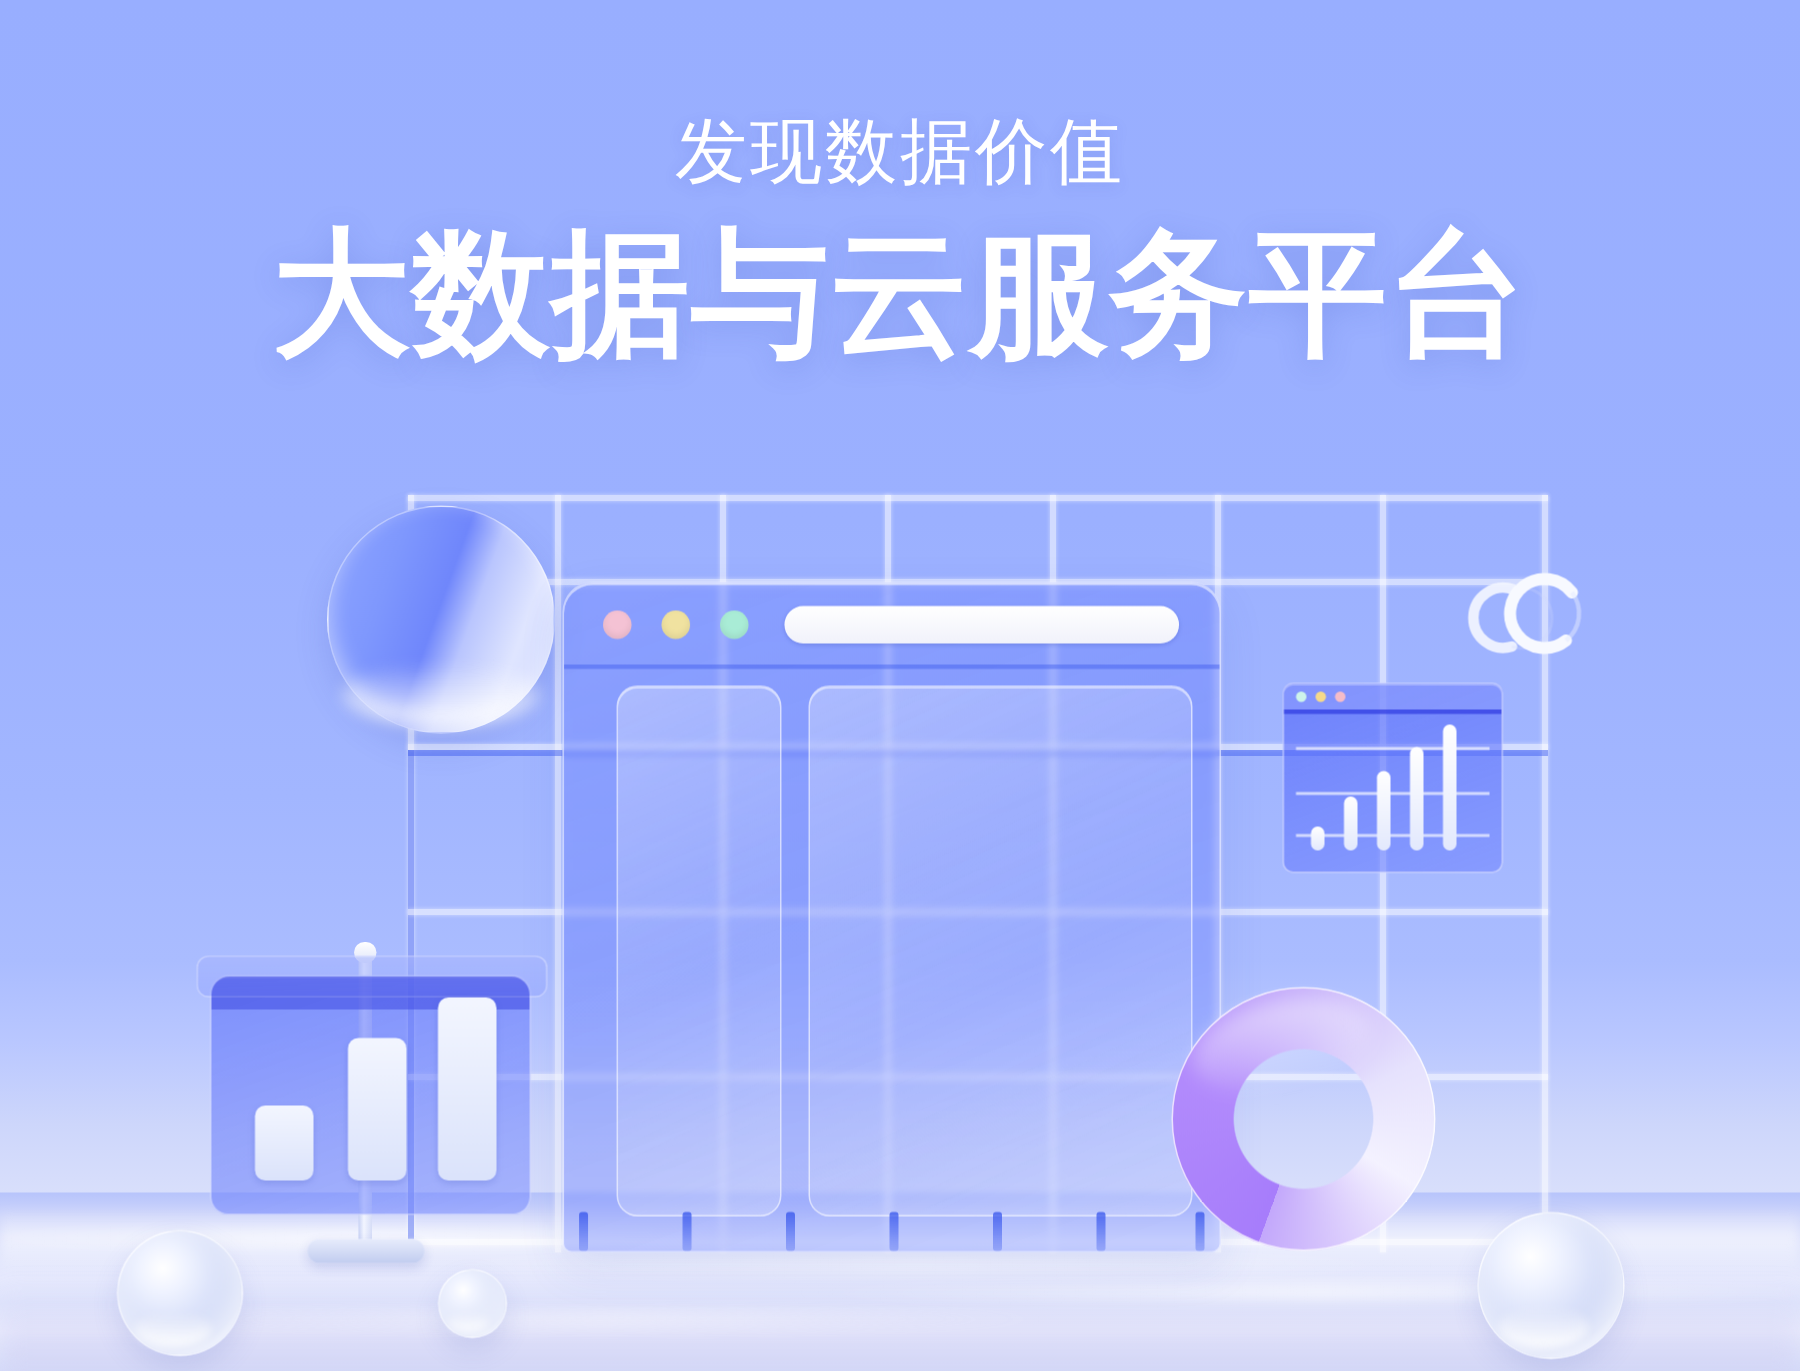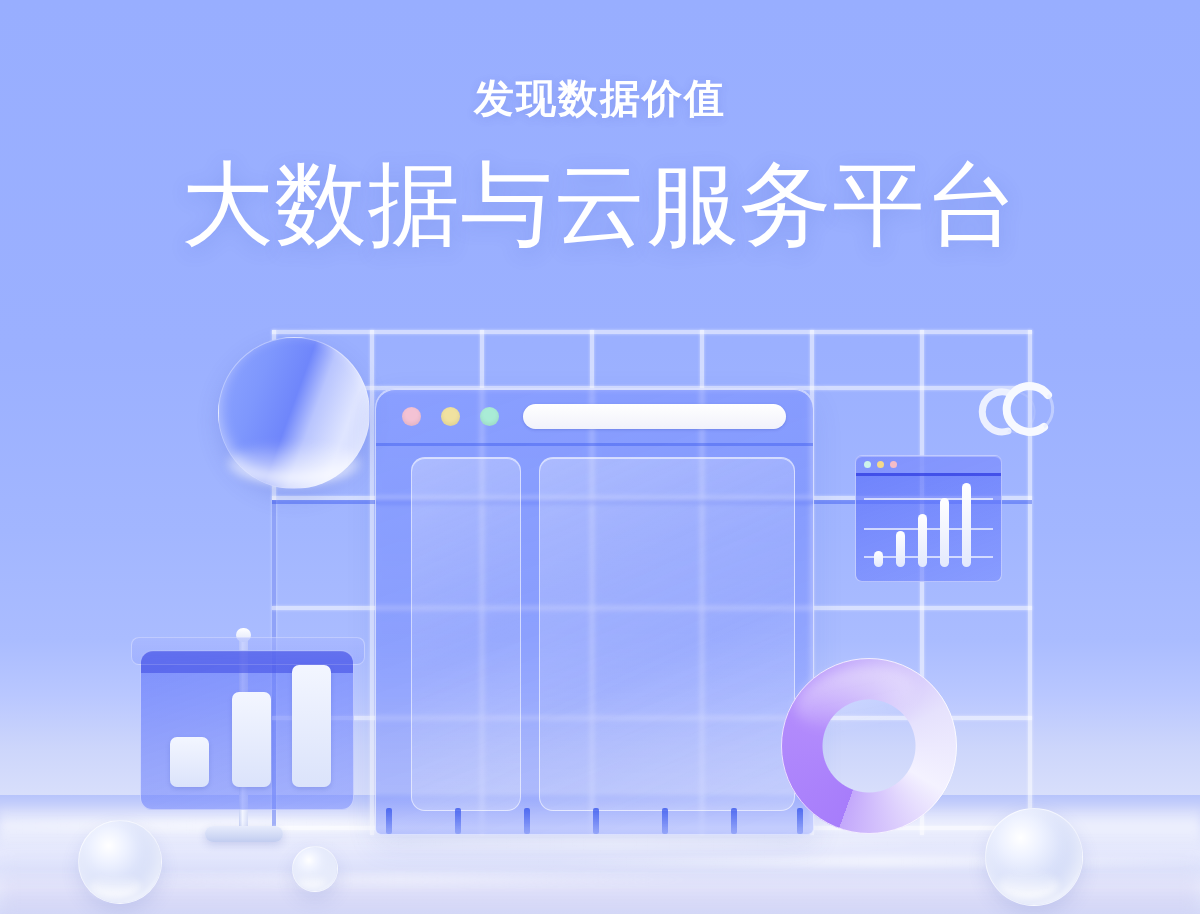--- a/index.html
+++ b/index.html
@@ -148,26 +148,25 @@
     border:1px solid rgba(255,255,255,.7);
   }
   .sphere:after{
     content:"";position:absolute;left:14%;bottom:6%;width:62%;height:30%;border-radius:50%;
     background:linear-gradient(180deg,rgba(255,255,255,0),rgba(255,255,255,.9));filter:blur(3px);
   }
 
   
   .headings{position:absolute;left:0;right:0;top:78px;text-align:center;}
   .eyebrow{
-    font-size:40px;color:#ffffff;letter-spacing:2px;line-height:1;
+    font-size:48px;color:#ffffff;letter-spacing:2px;line-height:1;
     text-shadow:0 2px 10px rgba(60,80,190,.18);
-    font-weight:bold;
   }
   .title{
-    margin-top:40px;font-size:92px;font-weight:400;color:#ffffff;line-height:1;
+    margin-top:24px;font-size:92px;font-weight:700;color:#ffffff;line-height:1;
     letter-spacing:1px;
     text-shadow:0 4px 20px rgba(60,80,190,.22);
   }
   .subtitle{
     margin-top:22px;font-size:28px;color:#ffffff;letter-spacing:20px;
     text-indent:20px;line-height:1;
     text-shadow:0 2px 10px rgba(60,80,190,.15);
   }
 </style>
 </head>

